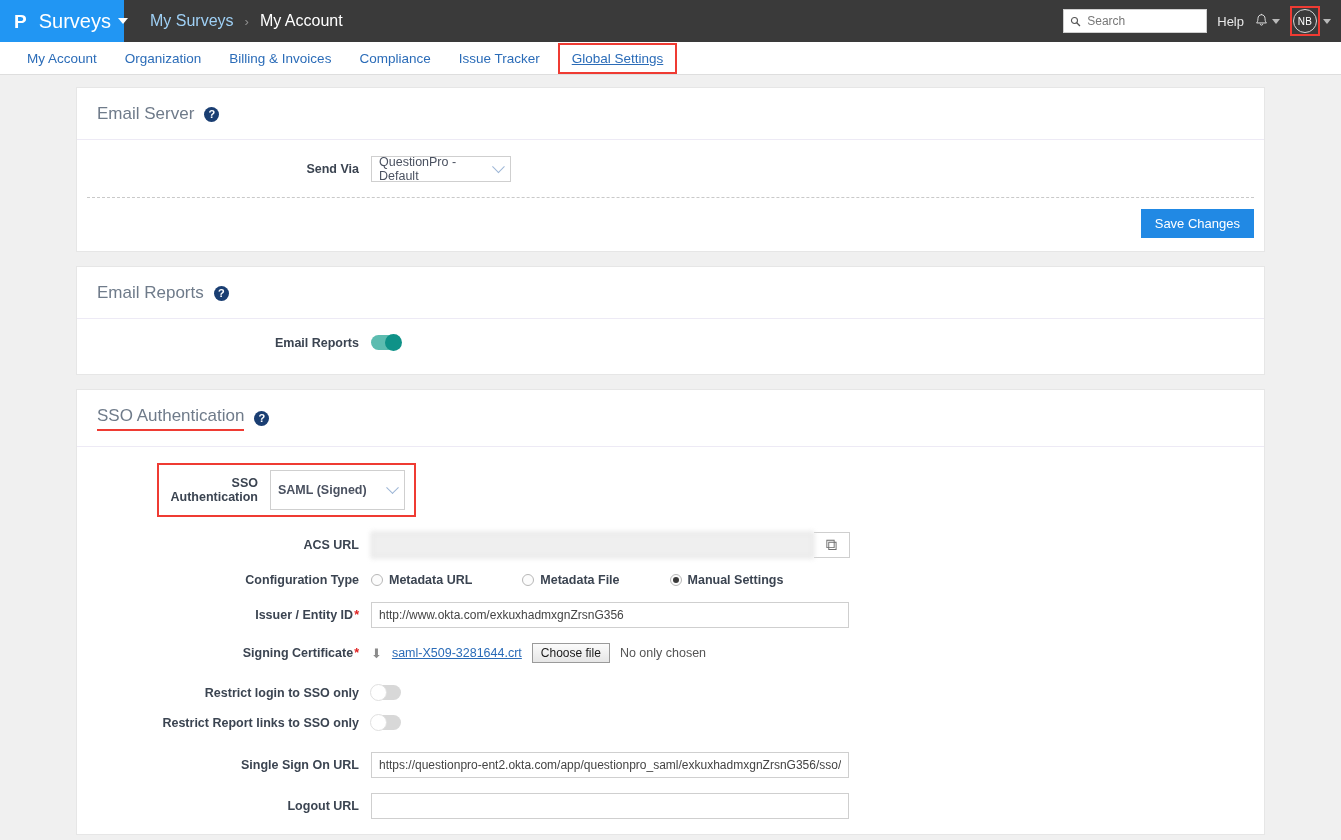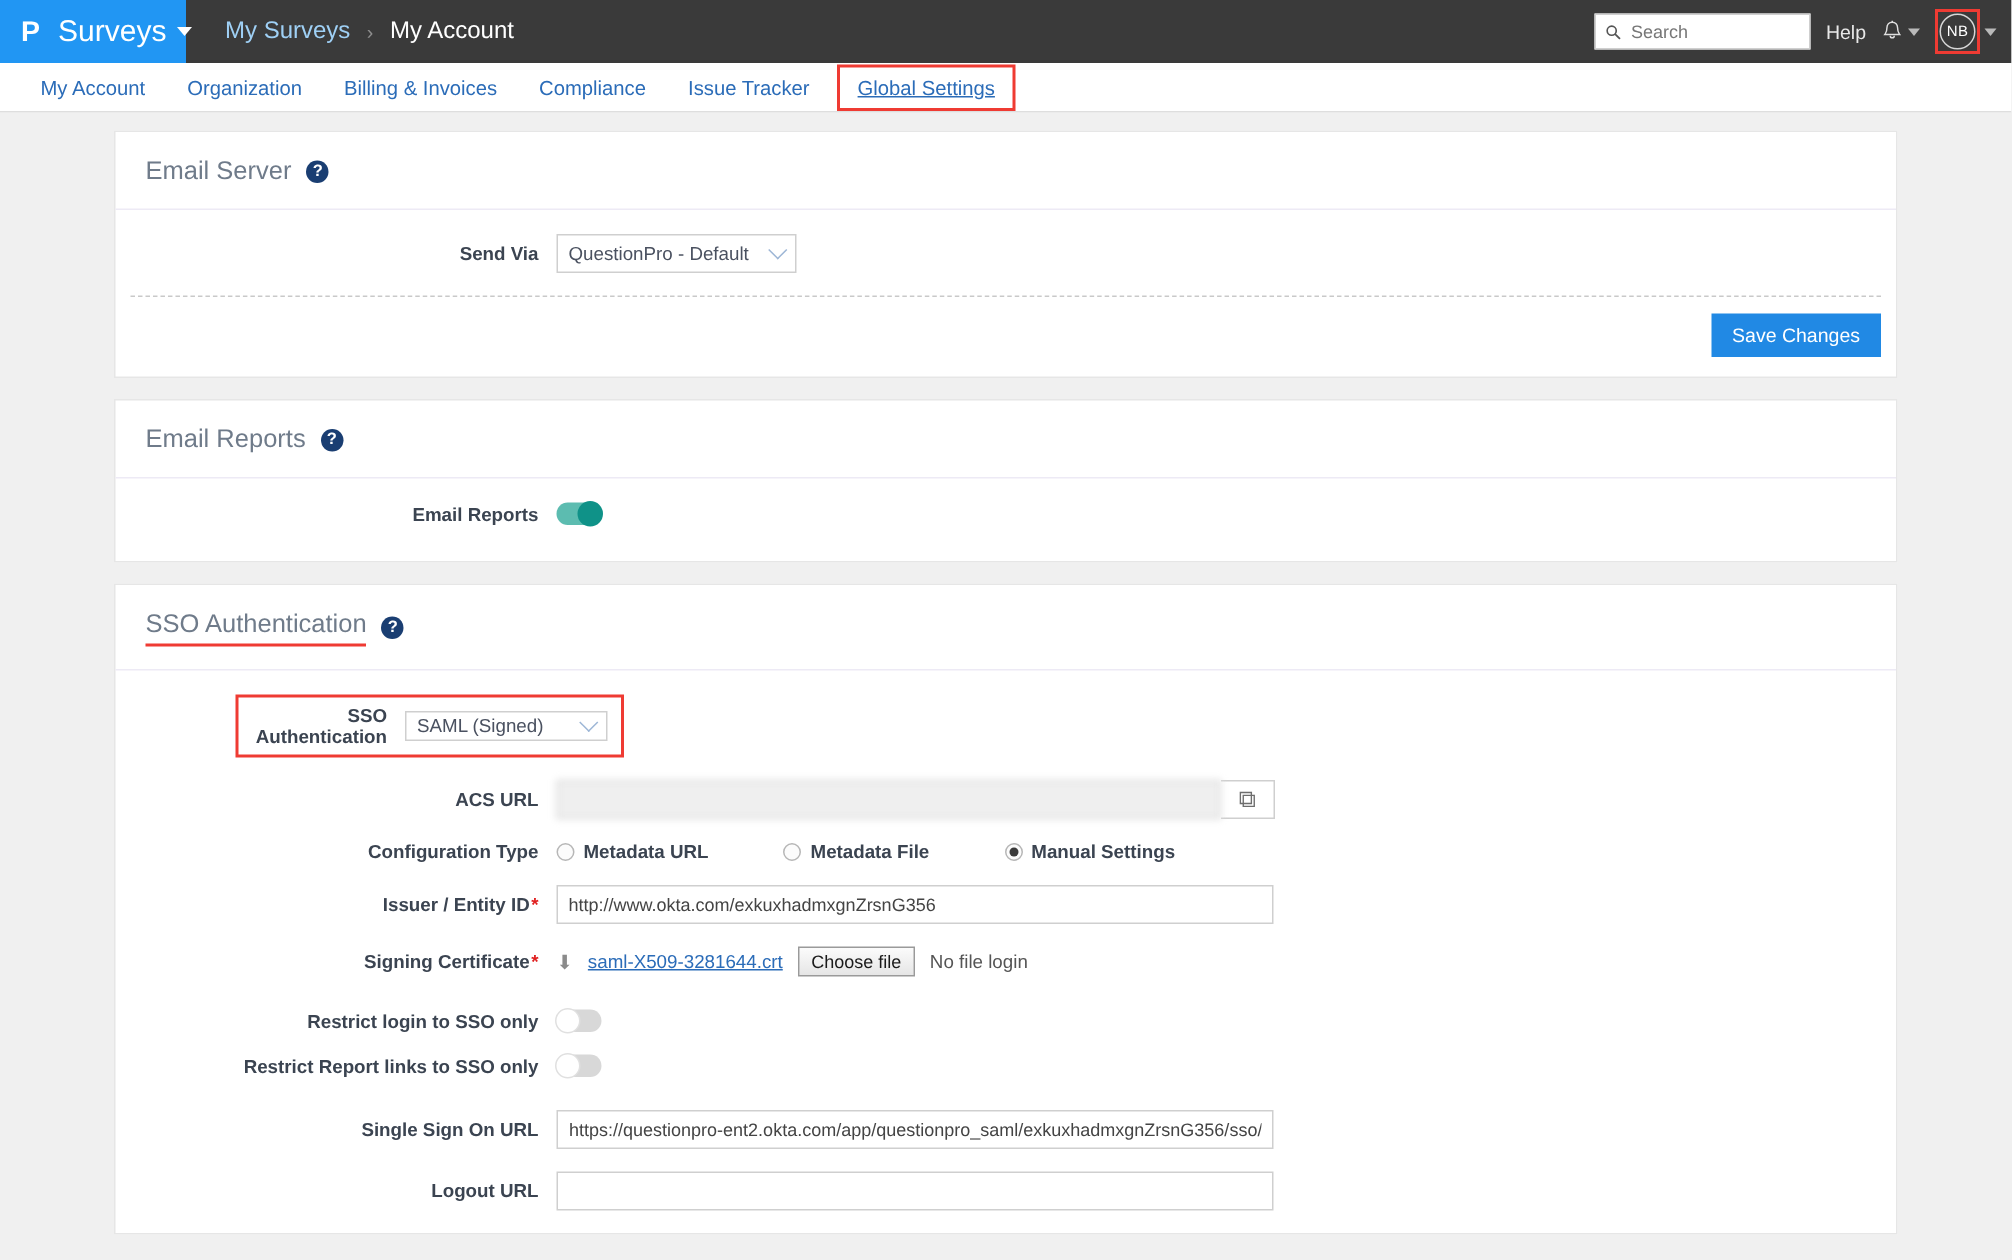--- a/index.html
+++ b/index.html
@@ -162,42 +162,42 @@
     font-size: 12.5px;
     font-weight: bold;
     color: #3b4451;
     flex: none;
   }
   .req { color: #e02020; margin-left: 1px; }
   .row-field { flex: 1; display: flex; align-items: center; }
 
   
   .sel {
-    width: 160px; height: 26px;
+    width: 140px; height: 26px;
     border: 1px solid #cfcfcf;
     background: #fff;
     display: flex; align-items: center;
     justify-content: space-between;
     padding: 0 7px;
     font-size: 12.5px; color: #4a5160;
   }
   .sel .chev {
     width: 9px; height: 9px;
     border-right: 1.5px solid #9db6d6;
     border-bottom: 1.5px solid #9db6d6;
     transform: rotate(45deg) translate(-2px,-2px);
   }
   .sel-hl {
     border: 2px solid #ef3b33;
     padding: 5px 9px 5px 7px;
     display: flex; align-items: center;
     margin-left: -214px;
   }
   .sel-hl .row-label { width: 104px; }
-  .sel-hl .sel { width: 135px; height: 20px; }
+  .sel-hl .sel { width: 135px; height: 40px; font-weight: bold; }
 
   
   .inp {
     height: 26px;
     border: 1px solid #cfcfcf;
     background: #fff;
     font-size: 12px; color: #444;
     padding: 0 7px;
     line-height: 24px;
     font-family: "Liberation Sans", sans-serif;
@@ -438,21 +438,21 @@
       </div>
 
       <div class="row">
         <div class="row-label">
           <span>Signing Certificate</span><span class="req">*</span>
         </div>
         <div class="row-field file-row">
           <span class="dl-icon">⬇</span>
           <a class="cert-link" href="#">saml-X509-3281644.crt</a>
           <span class="choose-file">Choose file</span>
-          <span class="no-file">No file login</span>
+          <span class="no-file">No only chosen</span>
         </div>
       </div>
 
       <div class="row" style="margin-top:22px;">
         <div class="row-label">Restrict login to SSO only</div>
         <div class="row-field">
           <div class="toggle off">
               <span class="knob"></span>
             </div>
         </div>

